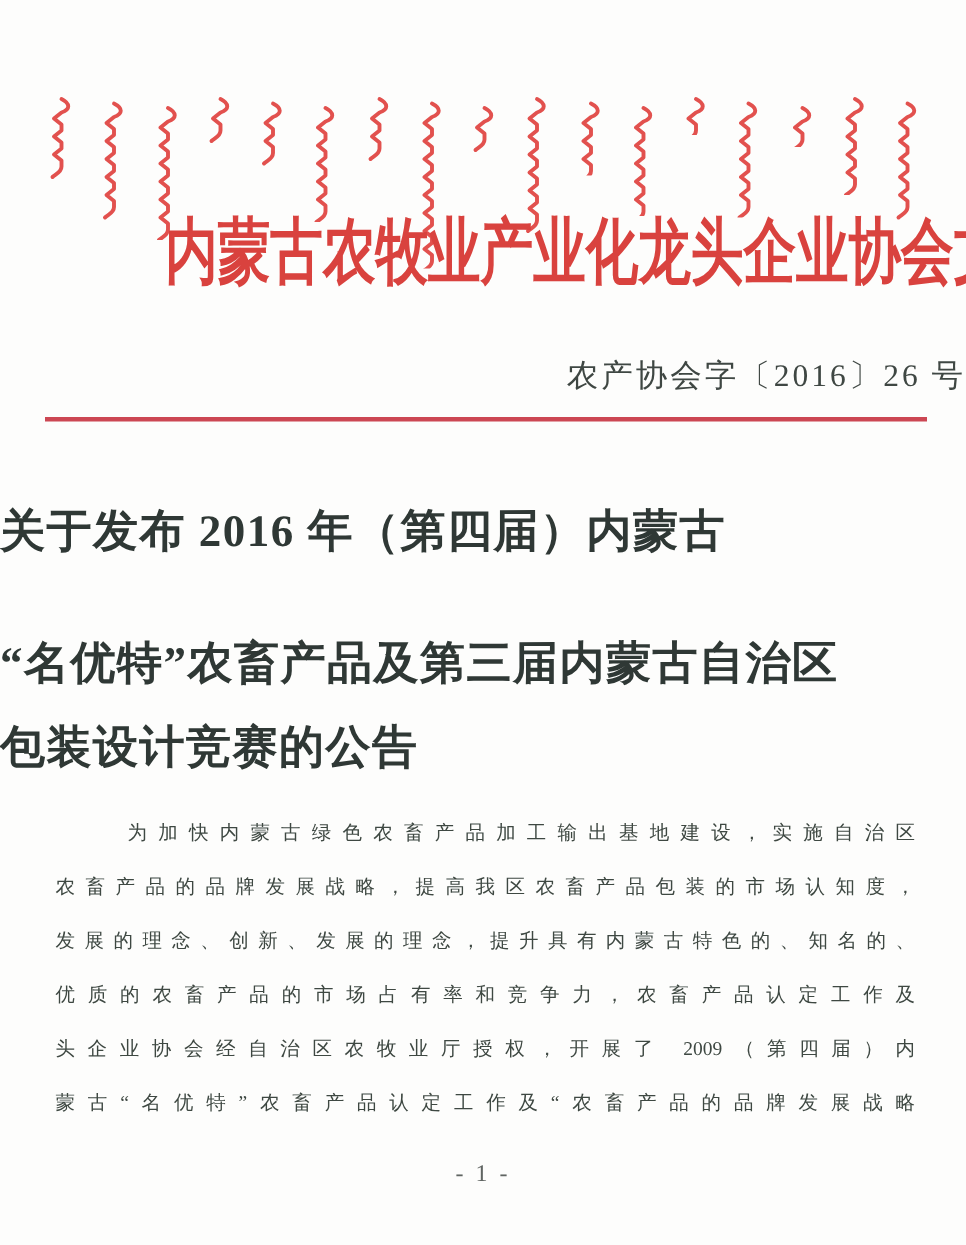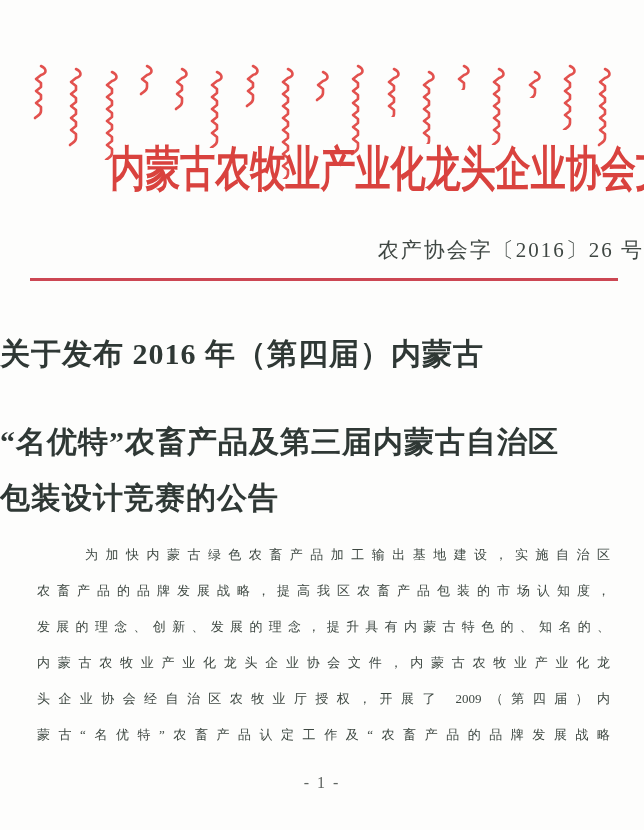--- a/index.html
+++ b/index.html
@@ -185,20 +185,20 @@
   <div class="red-line"></div>
 
   <div class="doc-title-line l1">关于发布 2016 年（第四届）内蒙古</div>
   <div class="doc-title-line l2">“名优特”农畜产品及第三届内蒙古自治区</div>
   <div class="doc-title-line l3">包装设计竞赛的公告</div>
 
   <div class="body-text">
     <div class="body-line indent">为加快内蒙古绿色农畜产品加工输出基地建设，实施自治区</div>
     <div class="body-line">农畜产品的品牌发展战略，提高我区农畜产品包装的市场认知度，</div>
     <div class="body-line">发展的理念、创新、发展的理念，提升具有内蒙古特色的、知名的、</div>
-    <div class="body-line">内蒙古农牧业产业化龙头企业协会文件，内蒙古农牧业产业化龙</div>
+    <div class="body-line">优质的农畜产品的市场占有率和竞争力，农畜产品认定工作及</div>
     <div class="body-line">头企业协会经自治区农牧业厅授权，开展了 2009（第四届）内</div>
     <div class="body-line">蒙古“名优特”农畜产品认定工作及“农畜产品的品牌发展战略</div>
   </div>
 
   <div class="page-number">- 1 -</div>
 
 </div>
 
 </body></html>

